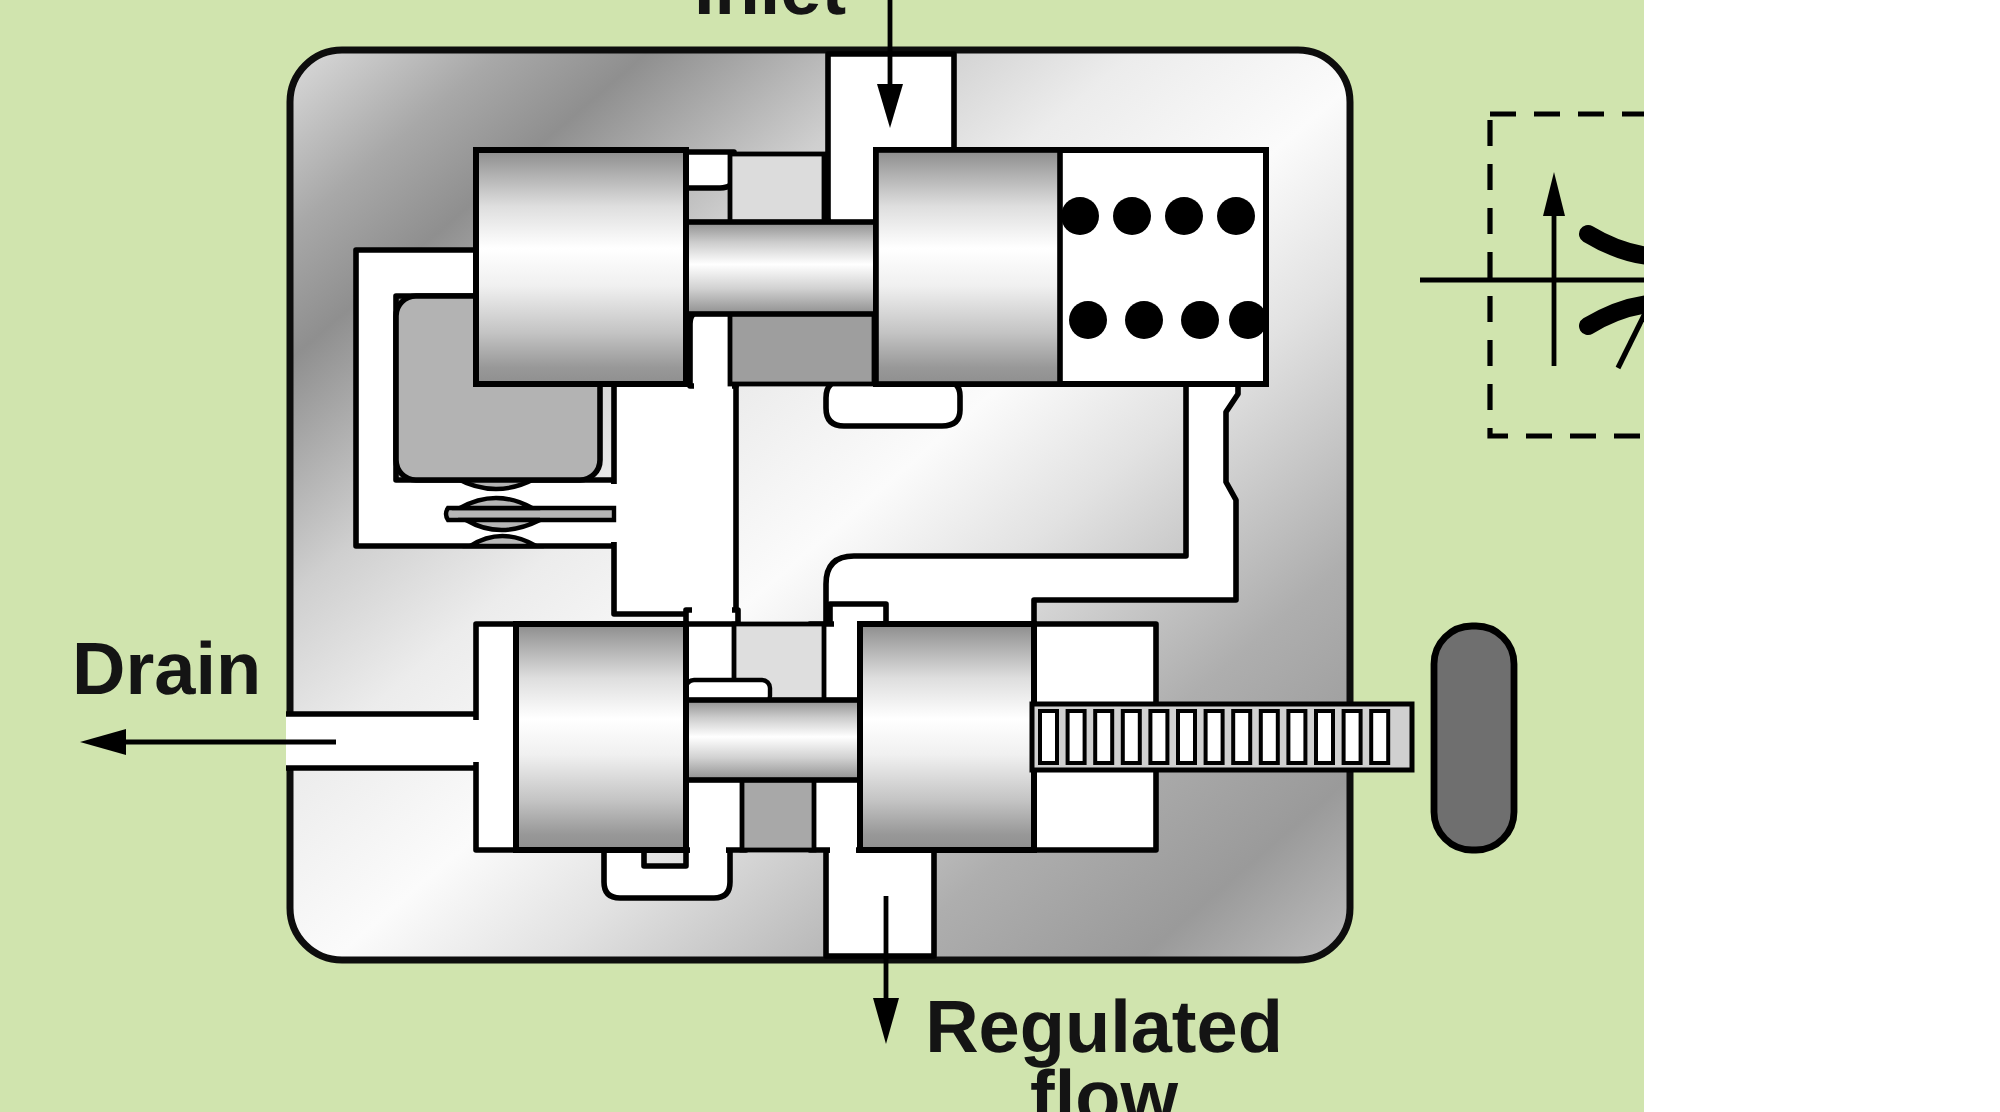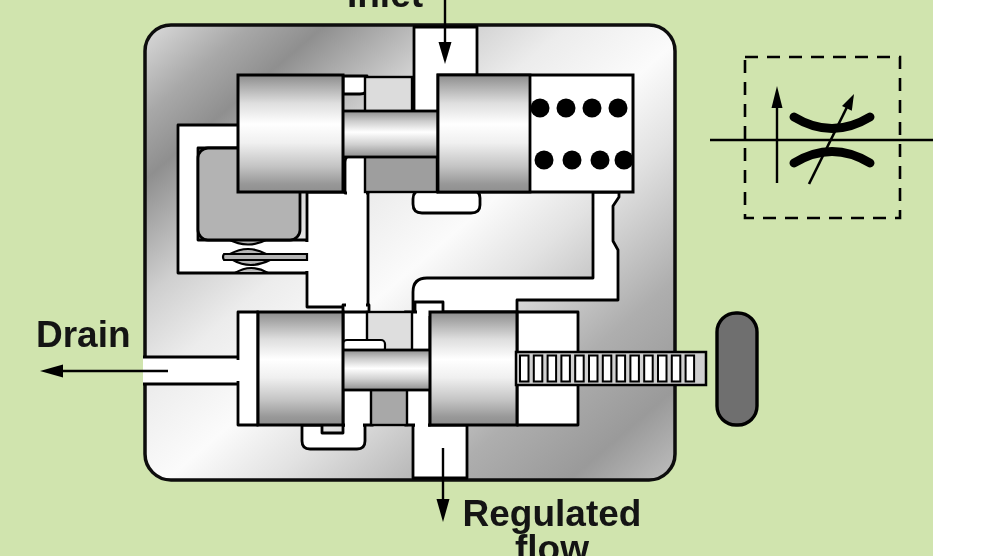--- a/index.html
+++ b/index.html
@@ -1,16 +1,16 @@
 <!DOCTYPE html>
 <html><head>
 <meta charset="utf-8">
 <style>
   html,body{margin:0;padding:0;}
-  .stage{position:relative;width:933px;height:556px;overflow:hidden;
+  .stage{position:relative;width:822px;height:556px;overflow:hidden;
          font-family:"Liberation Sans", sans-serif;}
   svg{display:block;}
   text{font-family:"Liberation Sans", sans-serif;font-weight:bold;fill:#141414;}
   .lbl-big{font-size:37px;}
   .lbl-top{font-size:37px;}
 </style>
 </head>
 <body>
 
 <div class="stage">

